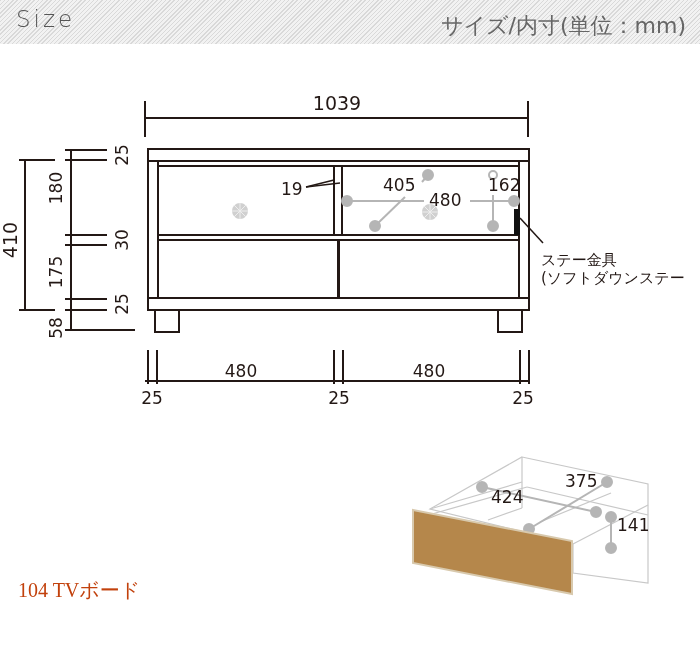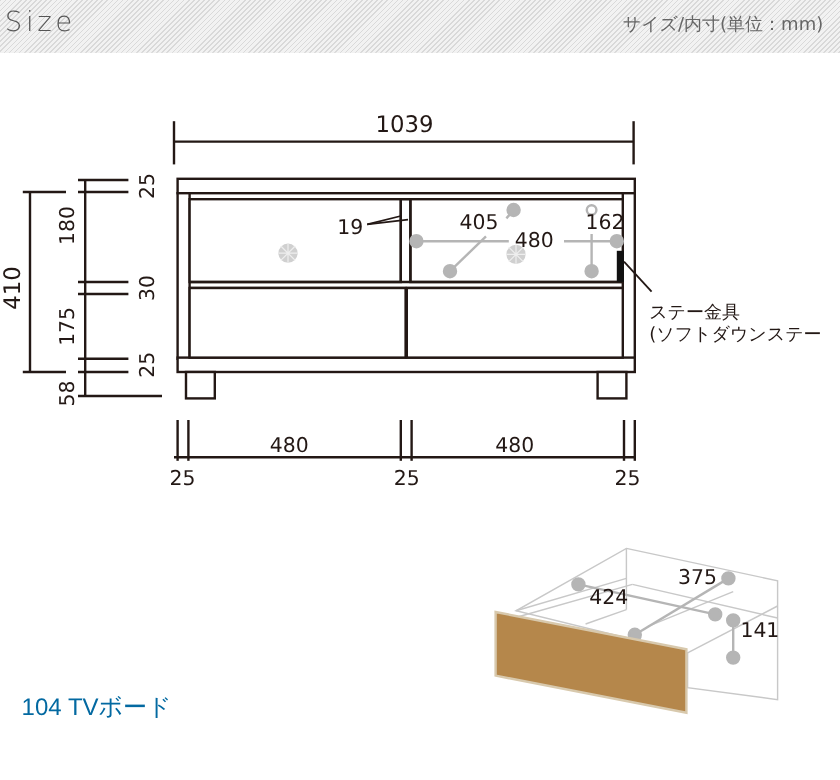--- a/index.html
+++ b/index.html
@@ -2,27 +2,27 @@
 <html><head>
 <meta charset="utf-8">
 <style>
   html, body { margin: 0; padding: 0; background: #ffffff; }
   body { width: 700px; height: 650px; position: relative; overflow: hidden; font-family: "DejaVu Sans", "Liberation Sans", sans-serif; }
   .header {
     position: absolute; left: 0; top: 0; width: 700px; height: 44px;
     background-color: #ececec;
     background-image: repeating-linear-gradient(135deg, #d9d9d9 0px, #d9d9d9 1px, #f2f2f2 1px, #f2f2f2 3px);
   }
-  .header-title { position: absolute; left: 4px; top: 6px; font-size: 23px; letter-spacing: 3px; color: #555; font-family: "DejaVu Sans", sans-serif; font-weight: 300; }
-  .header-unit { position: absolute; right: 14px; top: 11px; font-size: 15px; color: #666; font-family: "DejaVu Sans", sans-serif; text-align: right; }
+  .header-title { position: absolute; left: 16px; top: 6px; font-size: 23px; letter-spacing: 3px; color: #555; font-family: "DejaVu Sans", sans-serif; font-weight: 300; }
+  .header-unit { position: absolute; right: 14px; top: 11px; font-size: 22px; color: #666; font-family: "DejaVu Sans", sans-serif; text-align: right; }
   svg.drawing { position: absolute; left: 0; top: 0; }
   .dim { font-family: "DejaVu Sans", sans-serif; font-size: 19px; fill: #231815; }
   .dim-sm { font-family: "DejaVu Sans", sans-serif; font-size: 17px; fill: #231815; }
   .label { font-family: "DejaVu Sans", sans-serif; font-size: 15px; fill: #231815; }
-  .product { position: absolute; left: 18px; top: 578px; color: #0369a1; font-size: 20px; line-height: 25px; font-family: Liberation Sans, sans-serif; }
+  .product { position: absolute; left: 18px; top: 578px; color: #c2410c; font-size: 20px; line-height: 25px; font-family: Liberation Serif, serif; }
 </style>
 </head>
 <body>
 
 <div class="header">
   <div class="header-title">Size</div>
   <div class="header-unit">サイズ/内寸(単位：mm)</div>
 </div>
 
 <svg class="drawing" width="700" height="650" viewBox="0 0 700 650">

